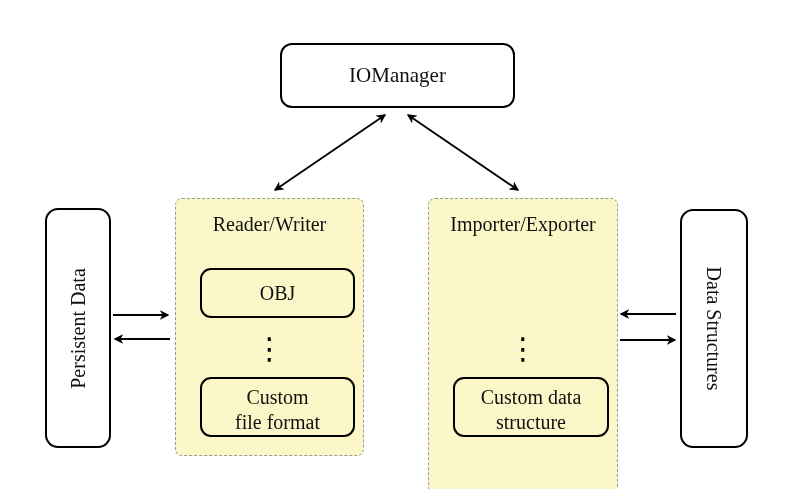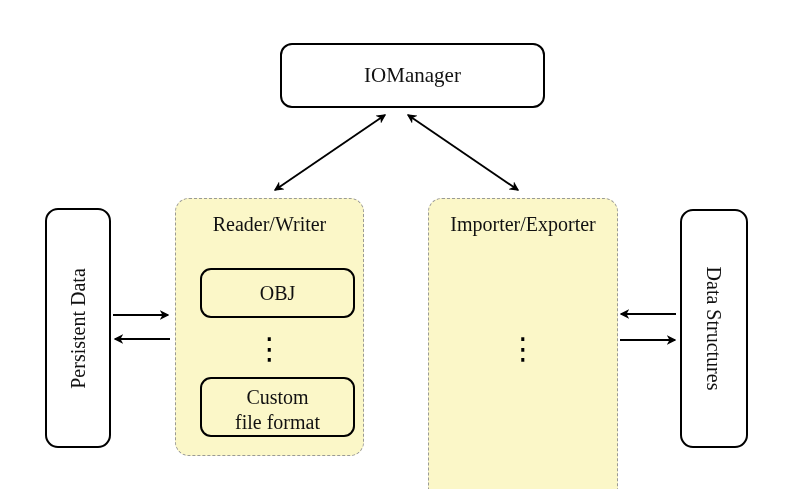--- a/index.html
+++ b/index.html
@@ -21,39 +21,39 @@
   .arrow-layer{position:absolute;left:0;top:0;width:800px;height:489px;pointer-events:none;}
   .node{
     position:absolute;
     background:var(--node-fill);
     border:2.5px solid var(--line);
     border-radius:12px;
     display:flex;align-items:center;justify-content:center;
     box-sizing:border-box;
     text-align:center;
   }
-  .node-iomanager{left:280px;top:43px;width:265px;height:65px;font-size:21px;}
+  .node-iomanager{left:280px;top:43px;width:235px;height:65px;font-size:21px;}
   .sidebox{
     position:absolute;
     background:var(--node-fill);
     border:2.5px solid var(--line);
     border-radius:13px;
     box-sizing:border-box;
     display:flex;align-items:center;justify-content:center;
   }
   .sidebox-left{left:45px;top:208px;width:66px;height:240px;}
   .sidebox-right{left:680px;top:209px;width:68px;height:239px;}
   .vtext{font-size:20px;white-space:nowrap;display:block;}
   .vtext-ccw{transform:rotate(-90deg);}
   .vtext-cw{transform:rotate(90deg);}
   .group{
     position:absolute;
     background:var(--group-fill);
     border:1.6px dashed var(--group-border);
-    border-radius:14px;
+    border-radius:7px;
     box-sizing:border-box;
   }
   .group-left{left:175px;top:198px;width:189px;height:258px;}
   .group-right{left:428px;top:198px;width:190px;height:320px;}
   .group-title{
     position:absolute;left:0;right:0;top:14px;
     text-align:center;font-size:20px;
   }
   .inner-node{
     position:absolute;left:8px;right:8px;
@@ -115,19 +115,23 @@
     <div class="dots">⋮</div>
     <div class="inner-node inner-bottom">
       <span>Custom
 file format</span>
     </div>
   </div>
 
   <div class="group group-right">
     <div class="group-title">Importer/Exporter</div>
     <div class="dots">⋮</div>
+    <div class="inner-node inner-bottom">
+      <span>Custom data
+structure</span>
+    </div>
   </div>
 
   <div class="sidebox sidebox-right">
     <span class="vtext vtext-cw">Data Structures</span>
   </div>
 
 </div>
 
 </body></html>

